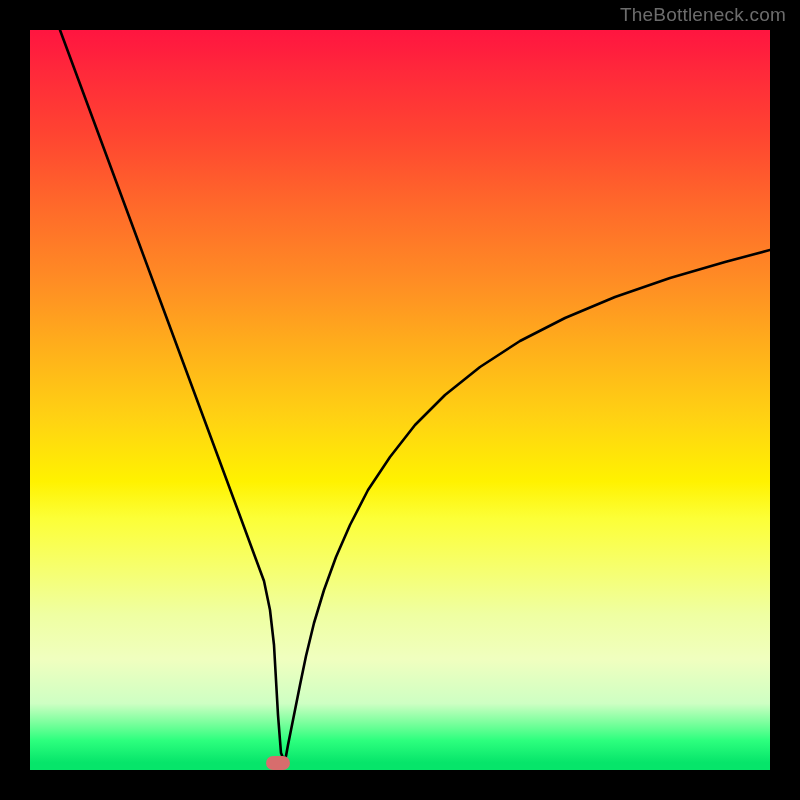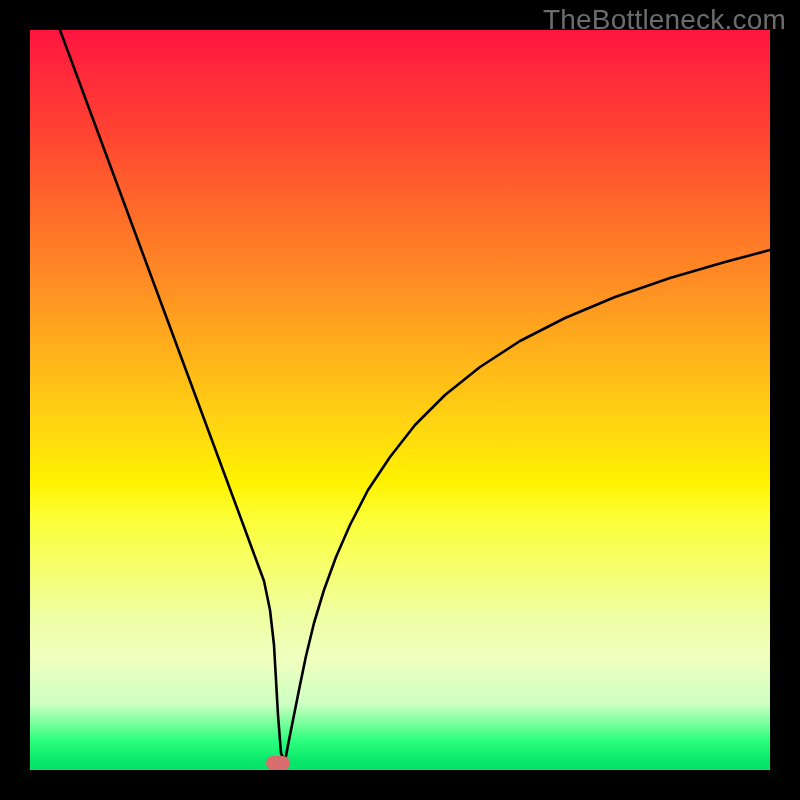--- a/index.html
+++ b/index.html
@@ -9,21 +9,21 @@
     height: 800px;
     background: #000;
     position: relative;
     overflow: hidden;
   }
   .watermark {
     position: absolute;
     top: 4px;
     right: 14px;
     font-family: Arial, Helvetica, sans-serif;
-    font-size: 28px;
+    font-size: 19px;
     color: #6c6c6c;
     letter-spacing: 0.2px;
     z-index: 3;
   }
   .plot-area {
     position: absolute;
     left: 30px;
     top: 30px;
     width: 740px;
     height: 740px;

